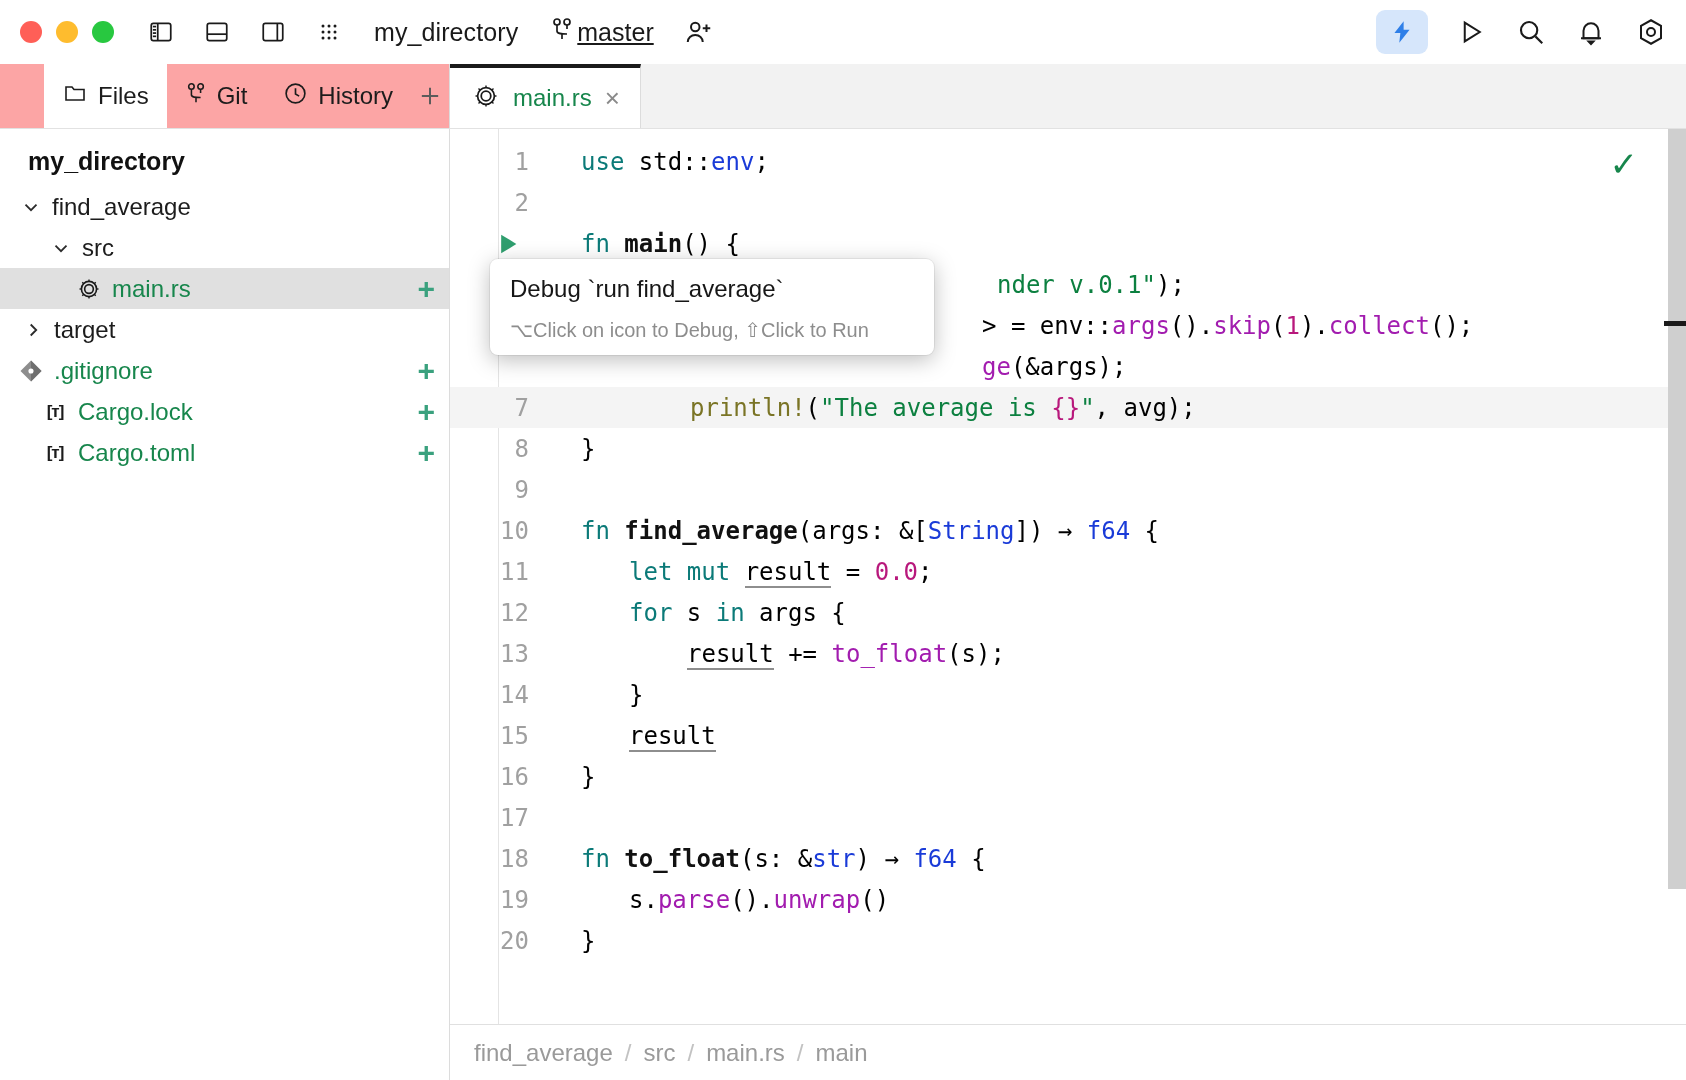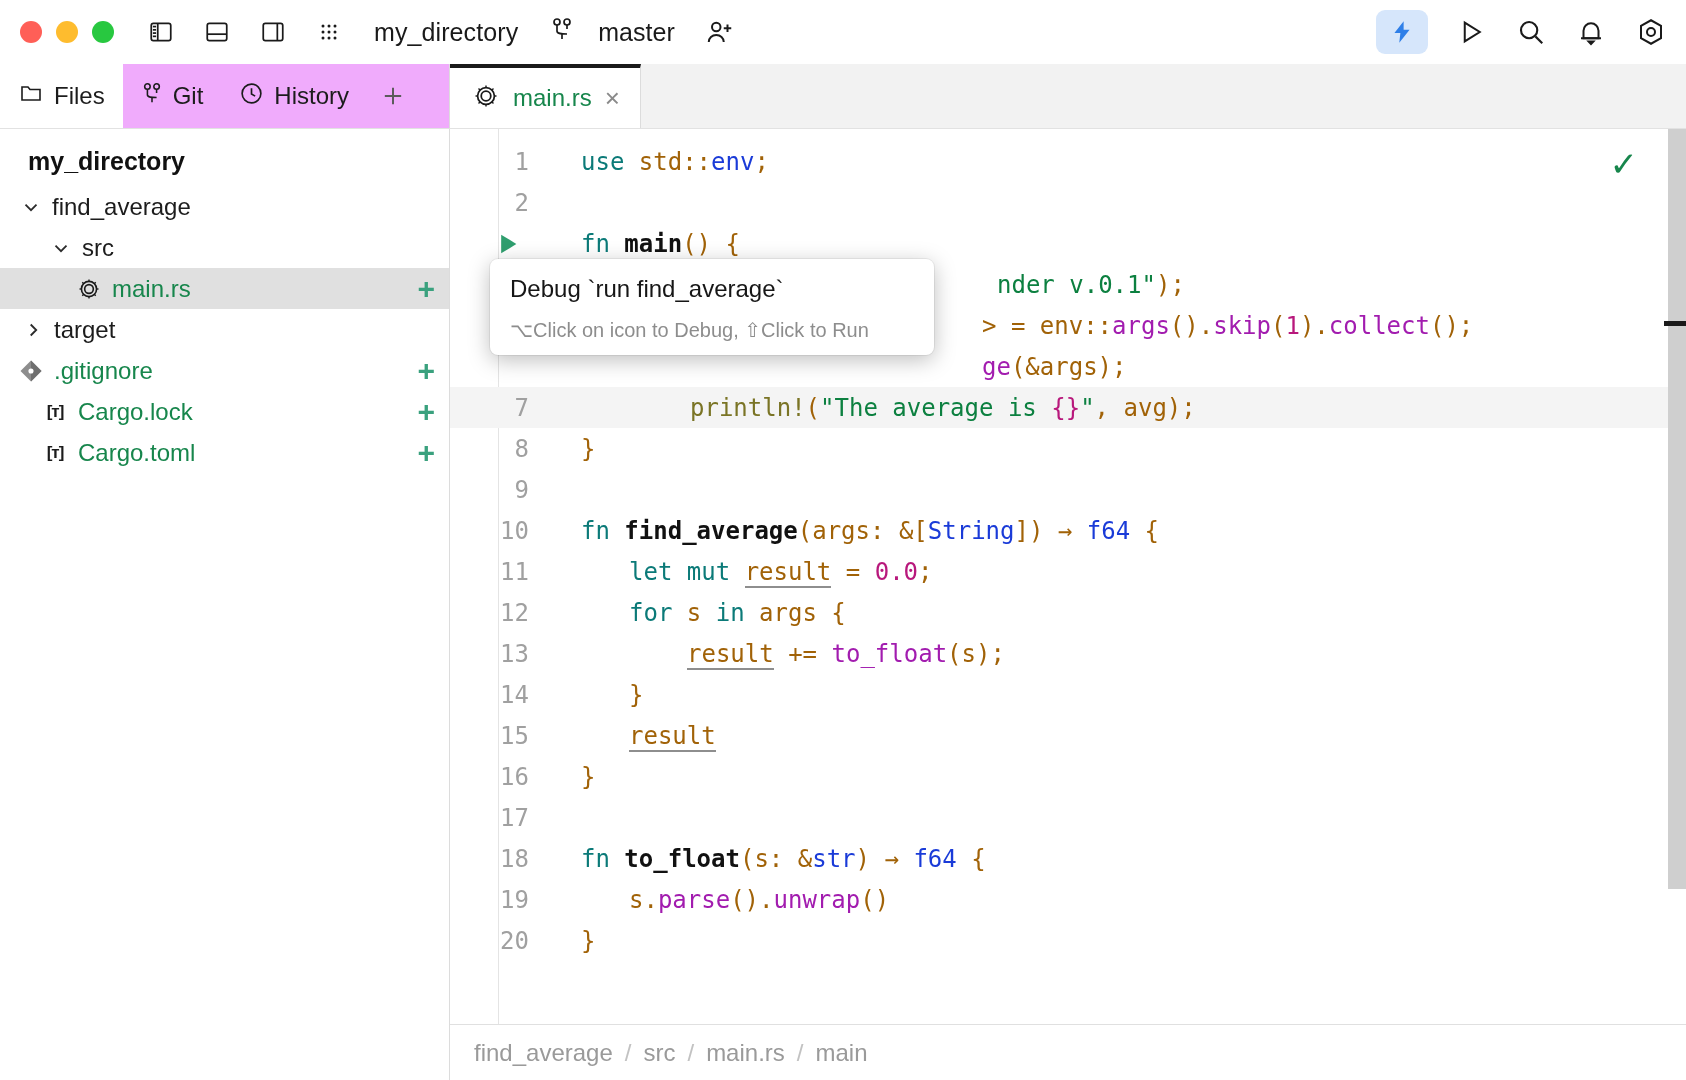--- a/index.html
+++ b/index.html
@@ -24,22 +24,22 @@
   .dot-green { background: #28c840; }
 
   .tb-icons { display: flex; align-items: center; gap: 26px; margin-left: 32px; }
   .tb-ico { width: 30px; height: 30px; display:flex; align-items:center; justify-content:center; cursor: pointer; }
 
   .tb-title {
     margin-left: 30px;
     font-size: 25px; color: #1a1a1a; letter-spacing: .1px;
   }
   .tb-branch {
-    margin-left: 32px; display: flex; align-items: center; gap: 24px;
-    font-size: 25px; color: #1a1a1a; cursor: pointer;
+    margin-left: 32px; display: flex; align-items: center; gap: 3px;
+    font-size: 25px; color: #1a1a1a; cursor: pointer; text-decoration: underline;
   }
   .tb-share { margin-left: 30px; cursor: pointer; display:flex; }
 
   .tb-right {
     position: absolute; right: 18px; top: 0; height: 64px;
     display: flex; align-items: center; gap: 26px;
   }
   .tb-right .tb-ico { width: 34px; height: 34px; }
   .tb-lightning-wrap {
     width: 52px; height: 44px; border-radius: 9px;
@@ -48,22 +48,23 @@
   }
 
   
   .tabstrip {
     height: 65px; display: flex; align-items: stretch;
     background: #ffffff;
     border-bottom: 1px solid #e2e2e2;
   }
   .left-tabs {
     width: 450px; display: flex; align-items: stretch;
-    background: #f0abfc;
+    background: #fca5a5;
     border-right: 1px solid #dcdcdc;
+    padding-left: 44px;
   }
   .ltab {
     display: flex; align-items: center; gap: 10px;
     padding: 0 18px;
     font-size: 24px; color: #1c1c1c; cursor: pointer;
   }
   .ltab.active { background: #ffffff; }
   .ltab-plus {
     display:flex; align-items:center; justify-content:center;
     width: 52px; cursor: pointer; color: #5b5b5b;
@@ -137,21 +138,21 @@
   
   .k  { color: #0b7a78; }
   .fnname { color: #111; font-weight: bold; }
   .mac { color: #7a7425; }
   .str { color: #0c8040; }
   .num { color: #b8187c; }
   .mod { color: #1a3bd8; }
   .typ { color: #1a3bd8; }
   .meth { color: #a21caf; }
   .var-u { border-bottom: 2px solid #8e8e8e; }
-  .plain { color: #a16207; }
+  .plain { color: #000000; }
 
   .check-mark {
     position: absolute; right: 48px; top: 18px;
     color: #17864c; font-size: 34px; line-height: 1;
   }
 
   
   .vscroll {
     position: absolute; right: 0; top: 0; width: 18px; height: 100%;
     background: #ffffff;

